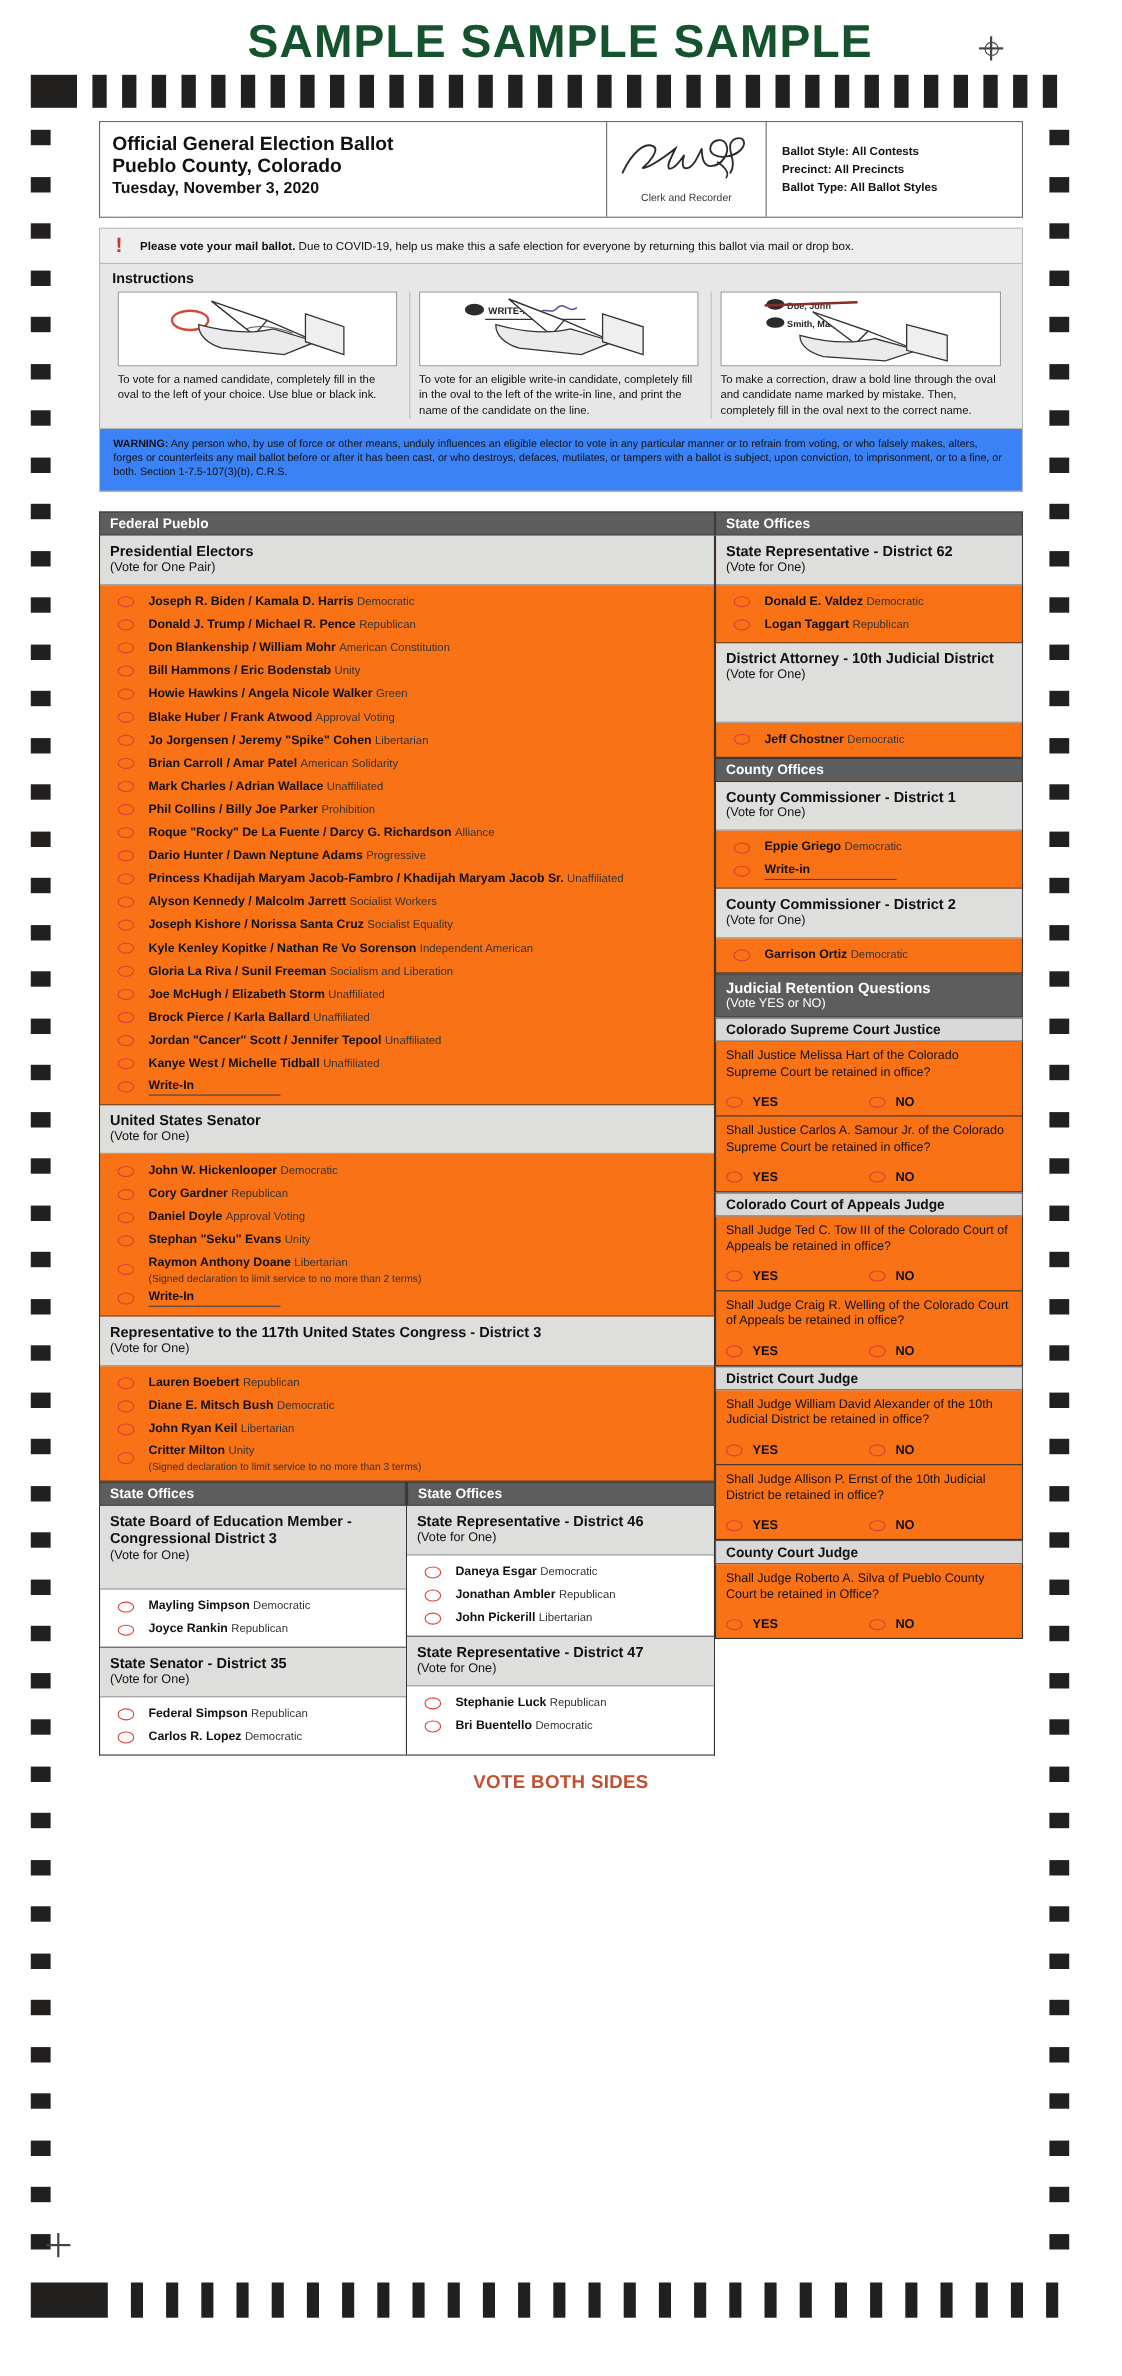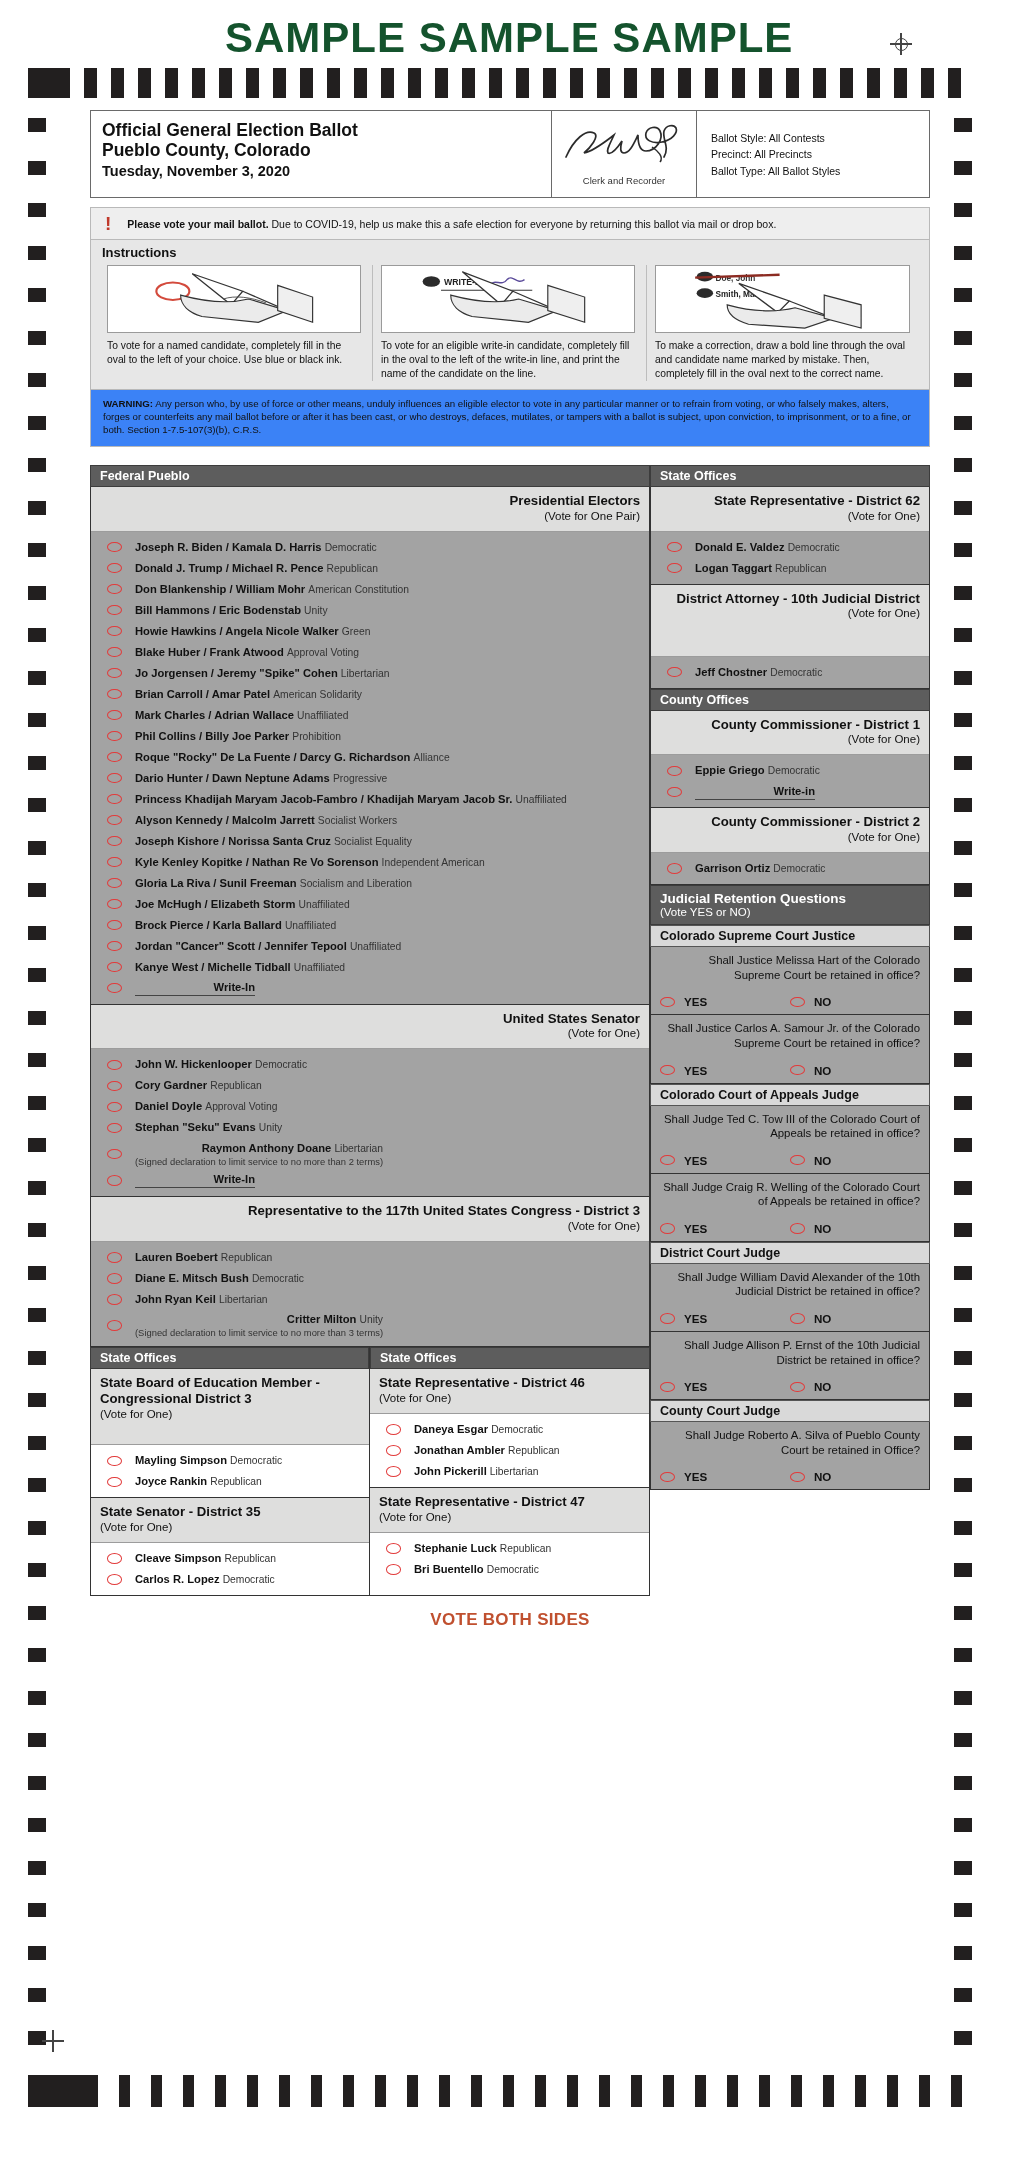--- a/index.html
+++ b/index.html
@@ -101,21 +101,21 @@
   .hdr-sig svg { position: absolute; top: 6px; left: 8px; }
   .hdr-sig .cap {
     position: absolute; bottom: 11px; left: 0; right: 0;
     font-size: 9.5px; color: #333;
   }
   .hdr-style {
     flex: 1;
     border-left: 1.5px solid #6a6a6a;
     padding: 19px 0 0 14px;
     font-size: 10.5px;
-    font-weight: normal;
+    font-weight: bold;
     line-height: 1.55;
   }
 
   
   .notice {
     margin-top: 9px;
     border: 1px solid #b9b9b9;
     background: #eeeeee;
     height: 33px;
     display: flex;
@@ -179,22 +179,21 @@
     border: 1px solid #3c3c3c;
   }
   .bandhd.lite {
     background: #d9d9d9;
     color: #111;
     border: 1px solid #555;
   }
   .contest {
     border: 1.5px solid #333;
     border-top: none;
-    background: #a3a3a3;
-    text-align: right;
+    background: #f97316;
   }
   .contest-hd {
     background: #dededd;
     padding: 6px 9px 7px 9px;
     border-bottom: 1px solid #9c9c9c;
   }
   .contest-hd .ttl { font-size: 13.2px; font-weight: bold; line-height: 1.2; }
   .contest-hd .sub { font-size: 11.5px; line-height: 1.3; }
   .opts { padding: 5px 0 5px 0; }
   .opt {
@@ -694,21 +693,21 @@
               </div>
           </div>
           <div>
             <div class="contest-hd">
               <div class="ttl">State Senator - District 35</div>
               <div class="sub">(Vote for One)</div>
             </div>
             <div class="opts">
                 <div class="opt">
                   <div class="oval"></div>
-                  <div class="opt-txt"><span class="nm">Cleave Simpson</span> <span class="pt">Republican</span></div>
+                  <div class="opt-txt"><span class="nm">Federal Simpson</span> <span class="pt">Republican</span></div>
                 </div>
                 <div class="opt">
                   <div class="oval"></div>
                   <div class="opt-txt"><span class="nm">Carlos R. Lopez</span> <span class="pt">Democratic</span></div>
                 </div>
               </div>
           </div>
         </div>
 
         <div>

